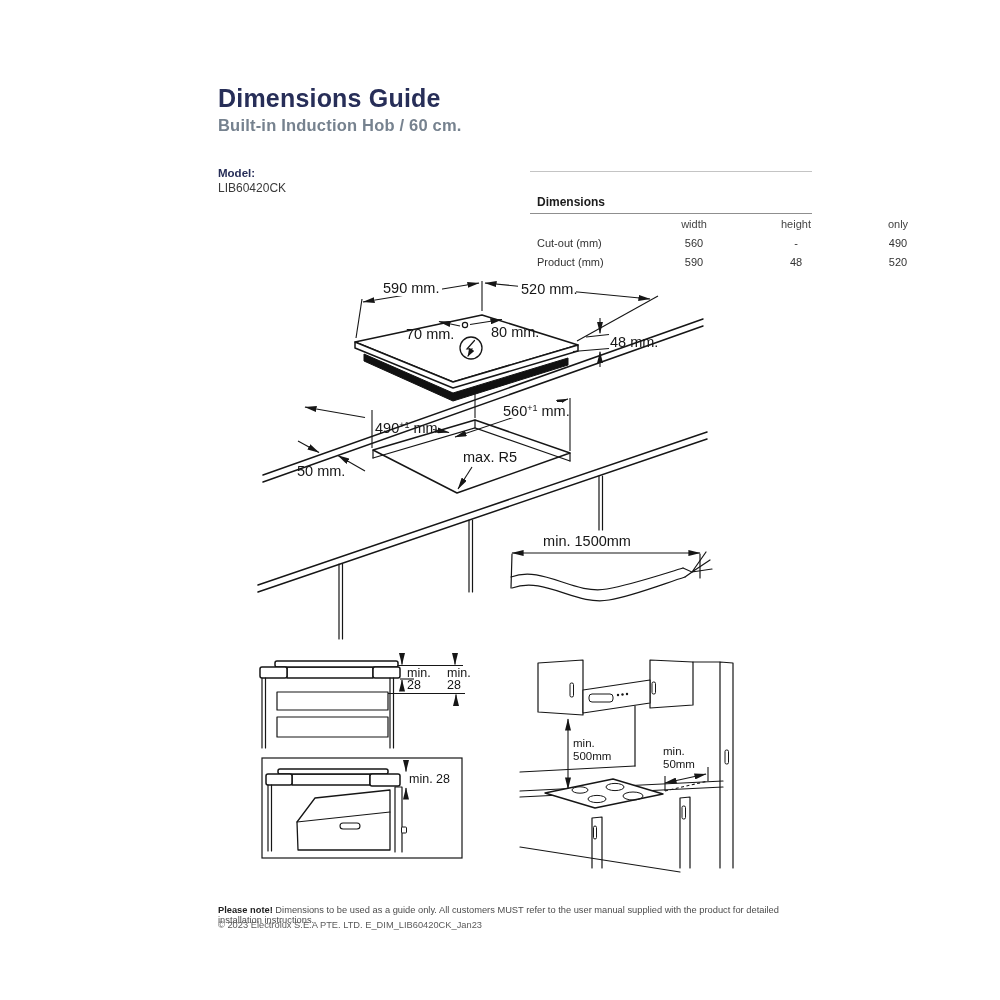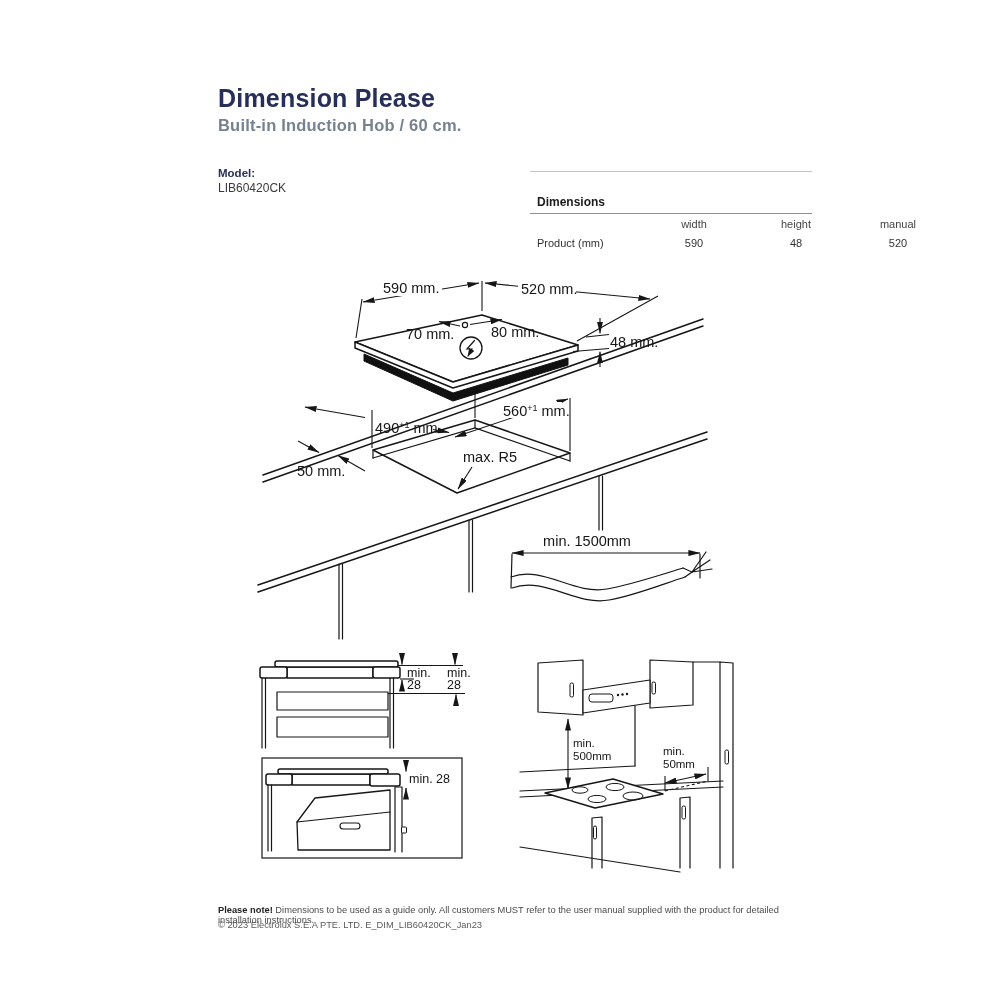--- a/index.html
+++ b/index.html
@@ -46,32 +46,38 @@
   <defs>
     <marker id="arw" viewBox="0 0 12 6" markerWidth="11" markerHeight="5.5" refX="11.5" refY="3" orient="auto-start-reverse">
       <path d="M0,0 L12,3 L0,6 Z" fill="#161616"></path>
     </marker>
     <marker id="arwS" viewBox="0 0 8 6" markerWidth="7" markerHeight="5" refX="7.5" refY="3" orient="auto-start-reverse">
       <path d="M0,0 L8,3 L0,6 Z" fill="#161616"></path>
     </marker>
   </defs>
 </svg>
 
-<div class="abs title">Dimension Please</div>
+<div class="abs title">Dimensions Guide</div>
 <div class="abs subtitle">Built-in Induction Hob / 60 cm.</div>
 <div class="abs model-label">Model:</div>
 <div class="abs model-value">LIB60420CK</div>
 
 <div class="abs dim-table">
   <div class="ttl">Dimensions</div>
   <div class="trow thead">
     <div></div>
     <div class="c">width</div>
     <div class="c">height</div>
-    <div class="c">manual</div>
+    <div class="c">only</div>
+  </div>
+  <div class="trow">
+    <div>Cut-out (mm)</div>
+    <div class="c">560</div>
+    <div class="c">-</div>
+    <div class="c">490</div>
   </div>
   <div class="trow">
     <div>Product (mm)</div>
     <div class="c">590</div>
     <div class="c">48</div>
     <div class="c">520</div>
   </div>
 </div>
 
 <svg style="left:280px;top:268px" width="395" height="140" viewBox="0 0 395 140">

